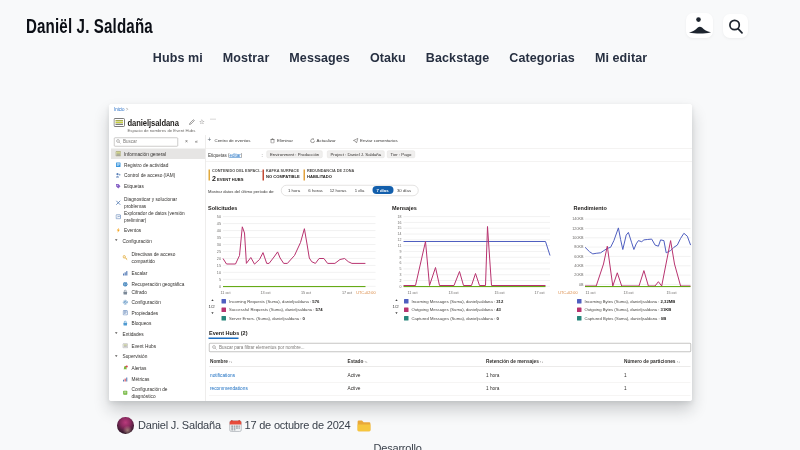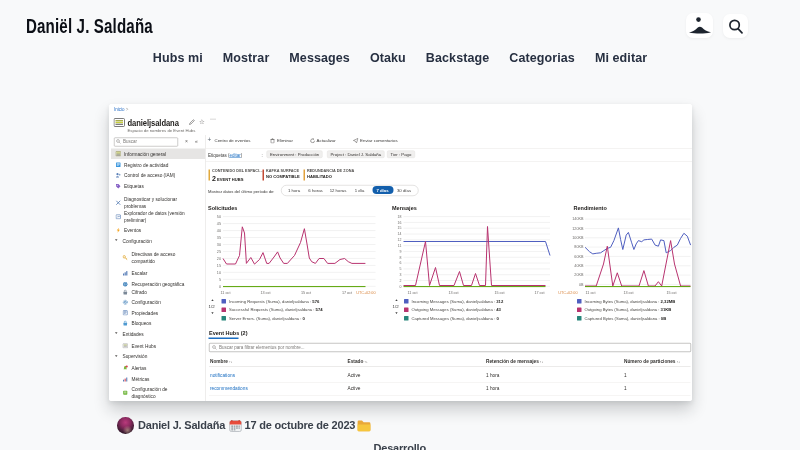--- a/index.html
+++ b/index.html
@@ -5,21 +5,21 @@
 overflow:hidden;position:relative}
 .a{position:absolute}
 .shotback{position:absolute;left:109px;top:104px;width:583px;height:297px;background:#fff;
 border-radius:3px;box-shadow:0 9px 16px rgba(25,30,36,.2),0 2px 5px rgba(25,30,36,.09)}
 .shot{position:absolute;left:109px;top:104px;width:1166px;height:594px;transform:scale(.5);
 transform-origin:0 0;background:#fff;border-radius:5px;overflow:hidden}
 .s{position:absolute;white-space:nowrap}
 .nav{position:absolute;top:51px;left:0;width:800px;display:flex;justify-content:center;
 gap:20px;font-size:12.5px;font-weight:700;color:#273041;letter-spacing:.1px}
 .iconbtn{position:absolute;background:#fff;border-radius:7px;box-shadow:0 1px 3px rgba(0,0,0,.05)}
-.meta{font-size:11px;color:#3a414b;letter-spacing:-.2px;font-weight:700}
+.meta{font-size:11px;color:#3a414b;letter-spacing:-.2px;font-weight:400}
 .chip{position:absolute;background:#f0efee;border:1px solid #e3e1df;border-radius:3px;
 font-size:8.6px;color:#33312f;padding:1px 6px 2px;white-space:nowrap}
 .leg{position:absolute;font-size:8.4px;color:#4a4845;white-space:nowrap}
 .leg b{color:#262523}
 .sq{position:absolute;width:9px;height:9px;border-radius:1px}
 </style>
 </head><body>
 <div class="s" style="left:26px;top:14px;font-size:21px;font-weight:700;color:#0c0f16;letter-spacing:.2px;transform:scaleX(.72);transform-origin:0 0">Daniël J. Saldaña</div>
 <div class="nav">
     <span>Hubs mi</span>
@@ -364,17 +364,17 @@
       <rect x="7.1" y="6.5" width="1.7" height="1.3"></rect>
       <rect x="9.5" y="6.5" width="1.3" height="1.3"></rect>
 <rect x="2.3" y="8.4" width="1.7" height="1.3"></rect>
       <rect x="4.7" y="8.4" width="1.7" height="1.3"></rect>
       <rect x="7.1" y="8.4" width="1.7" height="1.3"></rect>
       <rect x="9.5" y="8.4" width="1.3" height="1.3"></rect>
 <rect x="2.3" y="10.3" width="1.7" height="1.1"></rect>
       <rect x="4.7" y="10.3" width="1.7" height="1.1"></rect>
     </g>
 </svg>
-<div class="s meta" style="left:244.5px;top:419px">17 de octubre de 2023</div>
+<div class="s meta" style="left:244.5px;top:419px">17 de octubre de 2024</div>
 <svg class="a" style="left:357px;top:420px" width="14" height="12" viewBox="0 0 14 12">
 <path d="M0.6 1.8 A1.2 1.2 0 0 1 1.8 0.6 L5 0.6 L6.6 2.2 L12.2 2.2 A1.2 1.2 0 0 1 13.4 3.4 L13.4 10 A1.2 1.2 0 0 1 12.2 11.2 L1.8 11.2 A1.2 1.2 0 0 1 0.6 10 Z" fill="#e9a838"></path>
 <path d="M0.6 4.4 L13.4 4.4 L13.4 10 A1.2 1.2 0 0 1 12.2 11.2 L1.8 11.2 A1.2 1.2 0 0 1 0.6 10 Z" fill="#f6c63d"></path>
 </svg>
 <div class="s meta" style="left:373.5px;top:442px">Desarrollo</div>
 </body></html>

